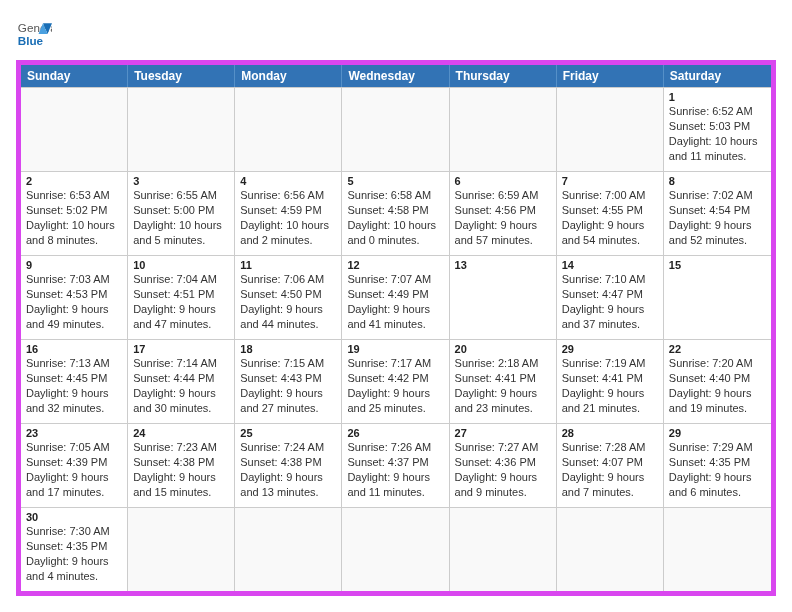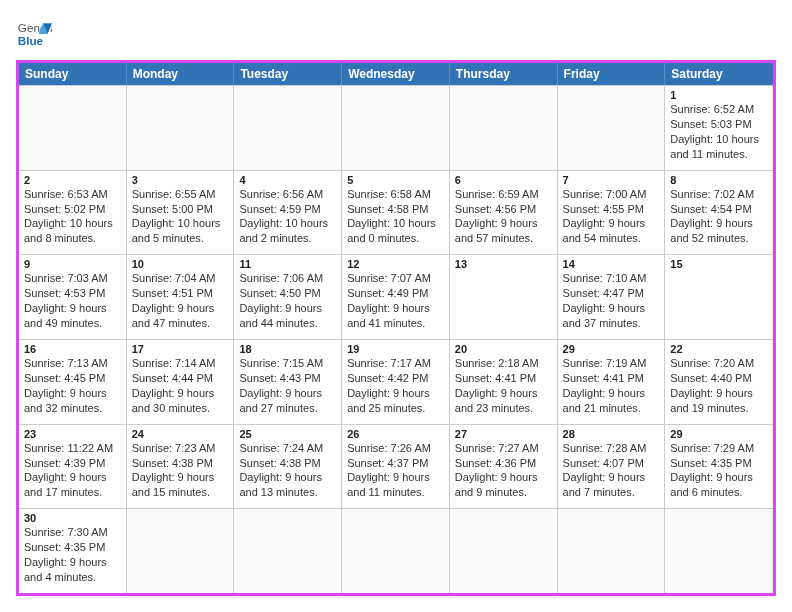--- a/index.html
+++ b/index.html
@@ -41,21 +41,21 @@
       color: #222;
       line-height: 1.1;
     }
     .location {
       font-size: 14px;
       color: #444;
       margin-top: 2px;
     }
     .calendar {
       flex: 1;
-      border: 3px solid #d946ef;
+      border: 5px solid #d946ef;
       display: flex;
       flex-direction: column;
     }
     .cal-header {
       display: grid;
       grid-template-columns: repeat(7, 1fr);
       background: #3273b5;
     }
     .cal-header-cell {
       color: #fff;
@@ -116,22 +116,22 @@
     </div>
     <div class="title-block">
       <div class="month-year"></div>
       <div class="location"></div>
     </div>
   </div>
 
   <div class="calendar">
     <div class="cal-header">
     <div class="cal-header-cell">Sunday</div>
+        <div class="cal-header-cell">Tuesday</div>
         <div class="cal-header-cell">Monday</div>
-        <div class="cal-header-cell">Tuesday</div>
         <div class="cal-header-cell">Wednesday</div>
         <div class="cal-header-cell">Thursday</div>
         <div class="cal-header-cell">Friday</div>
         <div class="cal-header-cell">Saturday</div>
       </div>
     <div class="cal-body">
     <div class="cal-row">
           <div class="cal-cell empty"></div>
           <div class="cal-cell empty"></div>
           <div class="cal-cell empty"></div>
@@ -267,21 +267,21 @@
           <div class="cal-cell">
             <div class="day-number">22</div>
             <div class="day-info">Sunrise: 7:20 AM
 Sunset: 4:40 PM
 Daylight: 9 hours and 19 minutes.</div>
           </div>
         </div>
         <div class="cal-row">
           <div class="cal-cell">
             <div class="day-number">23</div>
-            <div class="day-info">Sunrise: 11:22 AM
+            <div class="day-info">Sunrise: 7:05 AM
 Sunset: 4:39 PM
 Daylight: 9 hours and 17 minutes.</div>
           </div>
           <div class="cal-cell">
             <div class="day-number">24</div>
             <div class="day-info">Sunrise: 7:23 AM
 Sunset: 4:38 PM
 Daylight: 9 hours and 15 minutes.</div>
           </div>
           <div class="cal-cell">

